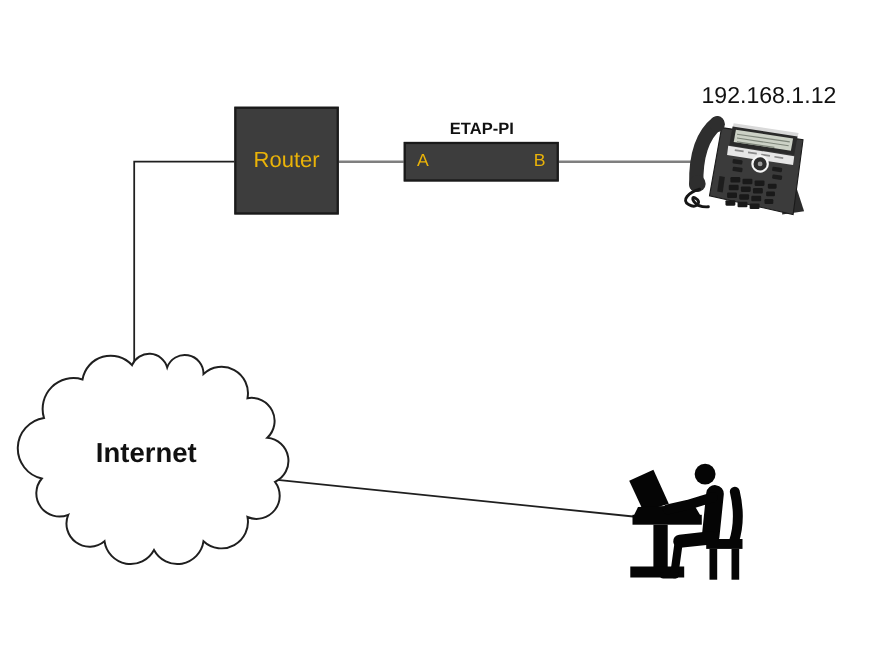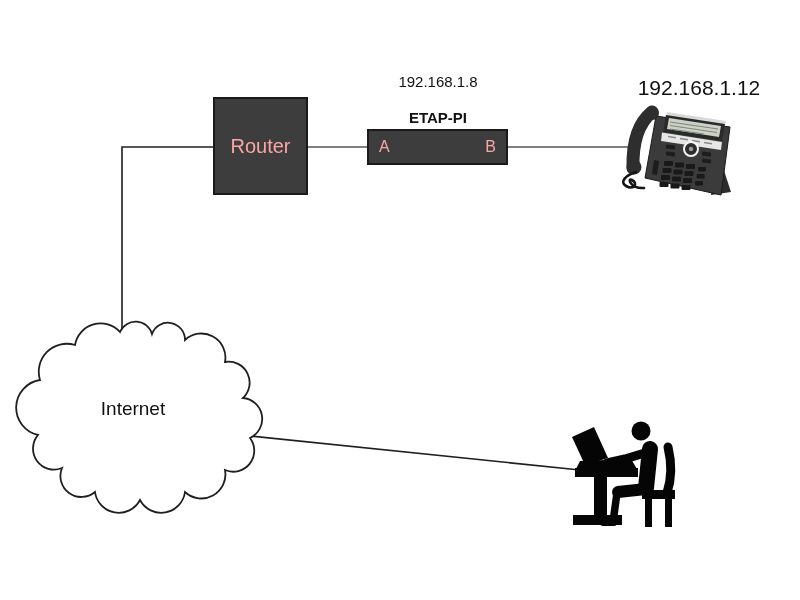--- a/index.html
+++ b/index.html
@@ -3,35 +3,35 @@
 <meta charset="utf-8">
 <style>
   html,body{margin:0;padding:0;background:#ffffff;}
   .canvas{
     position:relative;width:800px;height:600px;background:#ffffff;
     font-family:"Liberation Sans",sans-serif;overflow:hidden;
   }
   .diagram-svg{position:absolute;left:0;top:0;}
   .node{
     position:absolute;background:#3d3d3d;border:2px solid #1a1a1a;
-    color:#fca5a5;box-sizing:border-box;display:flex;align-items:center;
+    color:#eab308;box-sizing:border-box;display:flex;align-items:center;
   }
   .node-router{
     left:213px;top:97px;width:95px;height:98px;
     justify-content:center;font-size:20px;
   }
   .node-etap{
     left:367px;top:129px;width:141px;height:36px;
     justify-content:space-between;padding:0 10px;font-size:16px;
   }
   .lbl{position:absolute;text-align:center;color:#111111;white-space:nowrap;}
   .lbl-etap-ip{left:362px;top:73px;width:152px;font-size:15px;}
   .lbl-etap-name{left:362px;top:109px;width:152px;font-size:15px;font-weight:bold;}
   .lbl-phone-ip{left:624px;top:76px;width:150px;font-size:21px;}
-  .lbl-internet{left:58px;top:398px;width:150px;font-size:19px;font-weight:normal;}
+  .lbl-internet{left:58px;top:398px;width:150px;font-size:25px;font-weight:bold;}
 </style>
 </head>
 <body>
 
 <div class="canvas">
 
   <svg class="diagram-svg" width="800" height="600" viewBox="0 0 800 600">
 
     <g>
       <polyline points="213,147 122,147 122,338" fill="none" stroke="#1f1f1f" stroke-width="1.6"></polyline>
@@ -116,18 +116,17 @@
 
   <div class="node node-router">
     <span>Router</span>
   </div>
 
   <div class="node node-etap">
     <span>A</span>
     <span>B</span>
   </div>
 
-  <div class="lbl lbl-etap-ip">192.168.1.8</div>
   <div class="lbl lbl-etap-name">ETAP-PI</div>
   <div class="lbl lbl-phone-ip">192.168.1.12</div>
   <div class="lbl lbl-internet">Internet</div>
 
 </div>
 
 </body></html>

